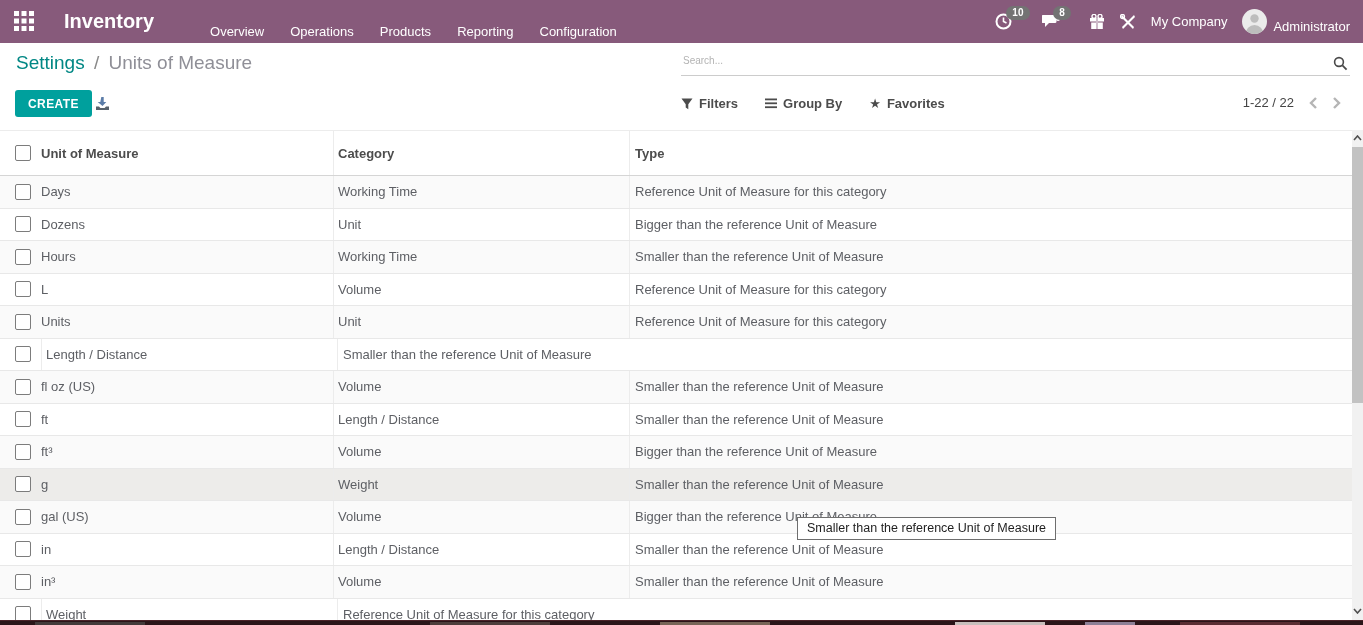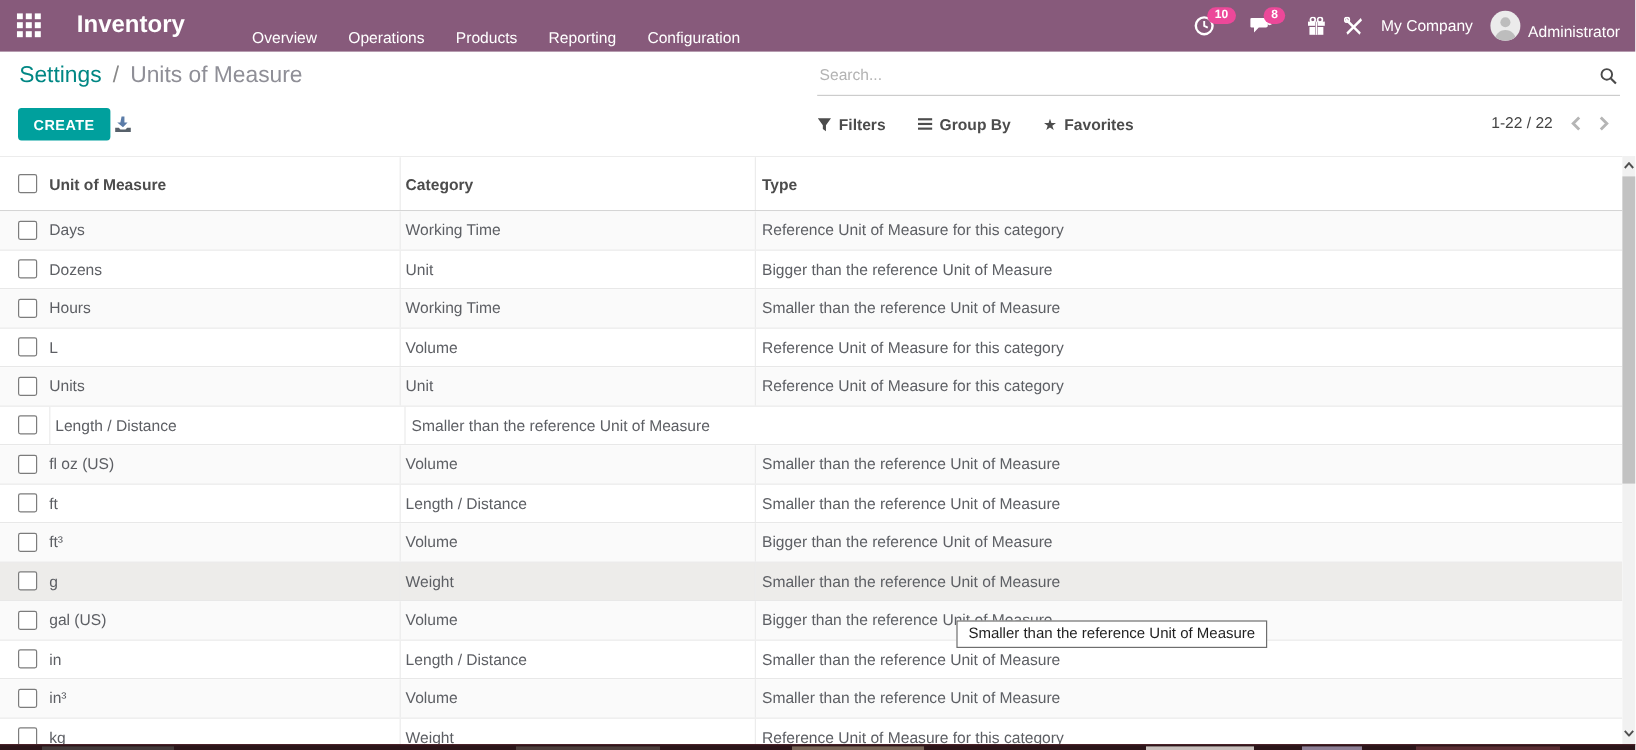--- a/index.html
+++ b/index.html
@@ -13,36 +13,36 @@
     display:flex; align-items:center; padding:0 13px 0 14px; box-sizing:border-box; color:#fff;
   }
   .grid-icon { display:flex; cursor:pointer; }
   .app-name { font-size:20px; font-weight:bold; margin-left:29px; cursor:pointer; }
   .nav-menu { display:flex; margin-left:56px; gap:26px; font-size:13px; }
   .nav-menu .menu-item { cursor:pointer; white-space:nowrap;margin-top:19px; }
   .nav-right { margin-left:auto; display:flex; align-items:center; gap:15px; font-size:13px; }
   .icon-badge { position:relative; width:32px; height:20px; cursor:pointer; }
   .icon-badge svg { position:absolute; left:0; top:1px; }
   .badge {
-    position:absolute; top:-6px; left:11px; background:#ec4899; color:#fff;
+    position:absolute; top:-6px; left:11px; background:#737373; color:#fff;
     font-size:10px; font-weight:bold; padding:1.5px 6.5px; border-radius:9px; line-height:11px;
   }
   .nav-icon { cursor:pointer; display:flex; }
   .company-label, .user-label { cursor:pointer; white-space:nowrap; }
   .user-block { display:flex; align-items:flex-end; gap:6px; cursor:pointer; }
   .avatar { width:25px; height:25px; border-radius:50%; background:#ebebeb; overflow:hidden; display:flex; align-items:flex-end; justify-content:center; }
   
   .breadcrumb { position:absolute; left:16px; top:52px; font-size:19px; }
   .breadcrumb .bc-link { color:#008784; cursor:pointer; }
   .breadcrumb .bc-sep { color:#888; padding:0 4px; }
   .breadcrumb .bc-current { color:#8f8f97; }
   .search-box { position:absolute; left:681px; top:49px; width:669px; }
   .search-box input {
     width:100%; box-sizing:border-box; border:none; border-bottom:1px solid #cccccc;
-    font-size:13px; padding:6px 26px 9px 2px; color:#555; outline:none; background:transparent;
+    font-size:10px; padding:6px 26px 9px 2px; color:#555; outline:none; background:transparent;
     font-family:"Liberation Sans","DejaVu Sans",sans-serif;
   }
   .search-box input::placeholder { color:#b3b3b3; }
   .search-glyph { position:absolute; right:2px; top:7px; cursor:pointer; display:flex; }
   .create-btn {
     position:absolute; left:15px; top:90px; height:27px; padding:0 13px; background:#00a09d;
     color:#fff; border:none; border-radius:3px; font-size:12px; font-weight:bold;
     letter-spacing:.4px; cursor:pointer; font-family:inherit;
   }
   .export-btn { position:absolute; left:95px; top:96px; cursor:pointer; background:none; border:none; padding:0; display:flex; }
@@ -321,21 +321,20 @@
         <span class="checkbox"></span>
       </span>
       <span class="cell-name">in³</span>
       <span class="cell-cat">Volume</span>
       <span class="cell-type">Smaller than the reference Unit of Measure</span>
     </div>
         <div class="row">
       <span class="cell-check">
         <span class="checkbox"></span>
       </span>
-      <span class="cell-name">kg</span>
       <span class="cell-cat">Weight</span>
       <span class="cell-type">Reference Unit of Measure for this category</span>
     </div>
       </div>
   </div>
 
   <div class="tooltip">Smaller than the reference Unit of Measure</div>
 
   <div class="scrollbar">
     <span class="sb-up">

